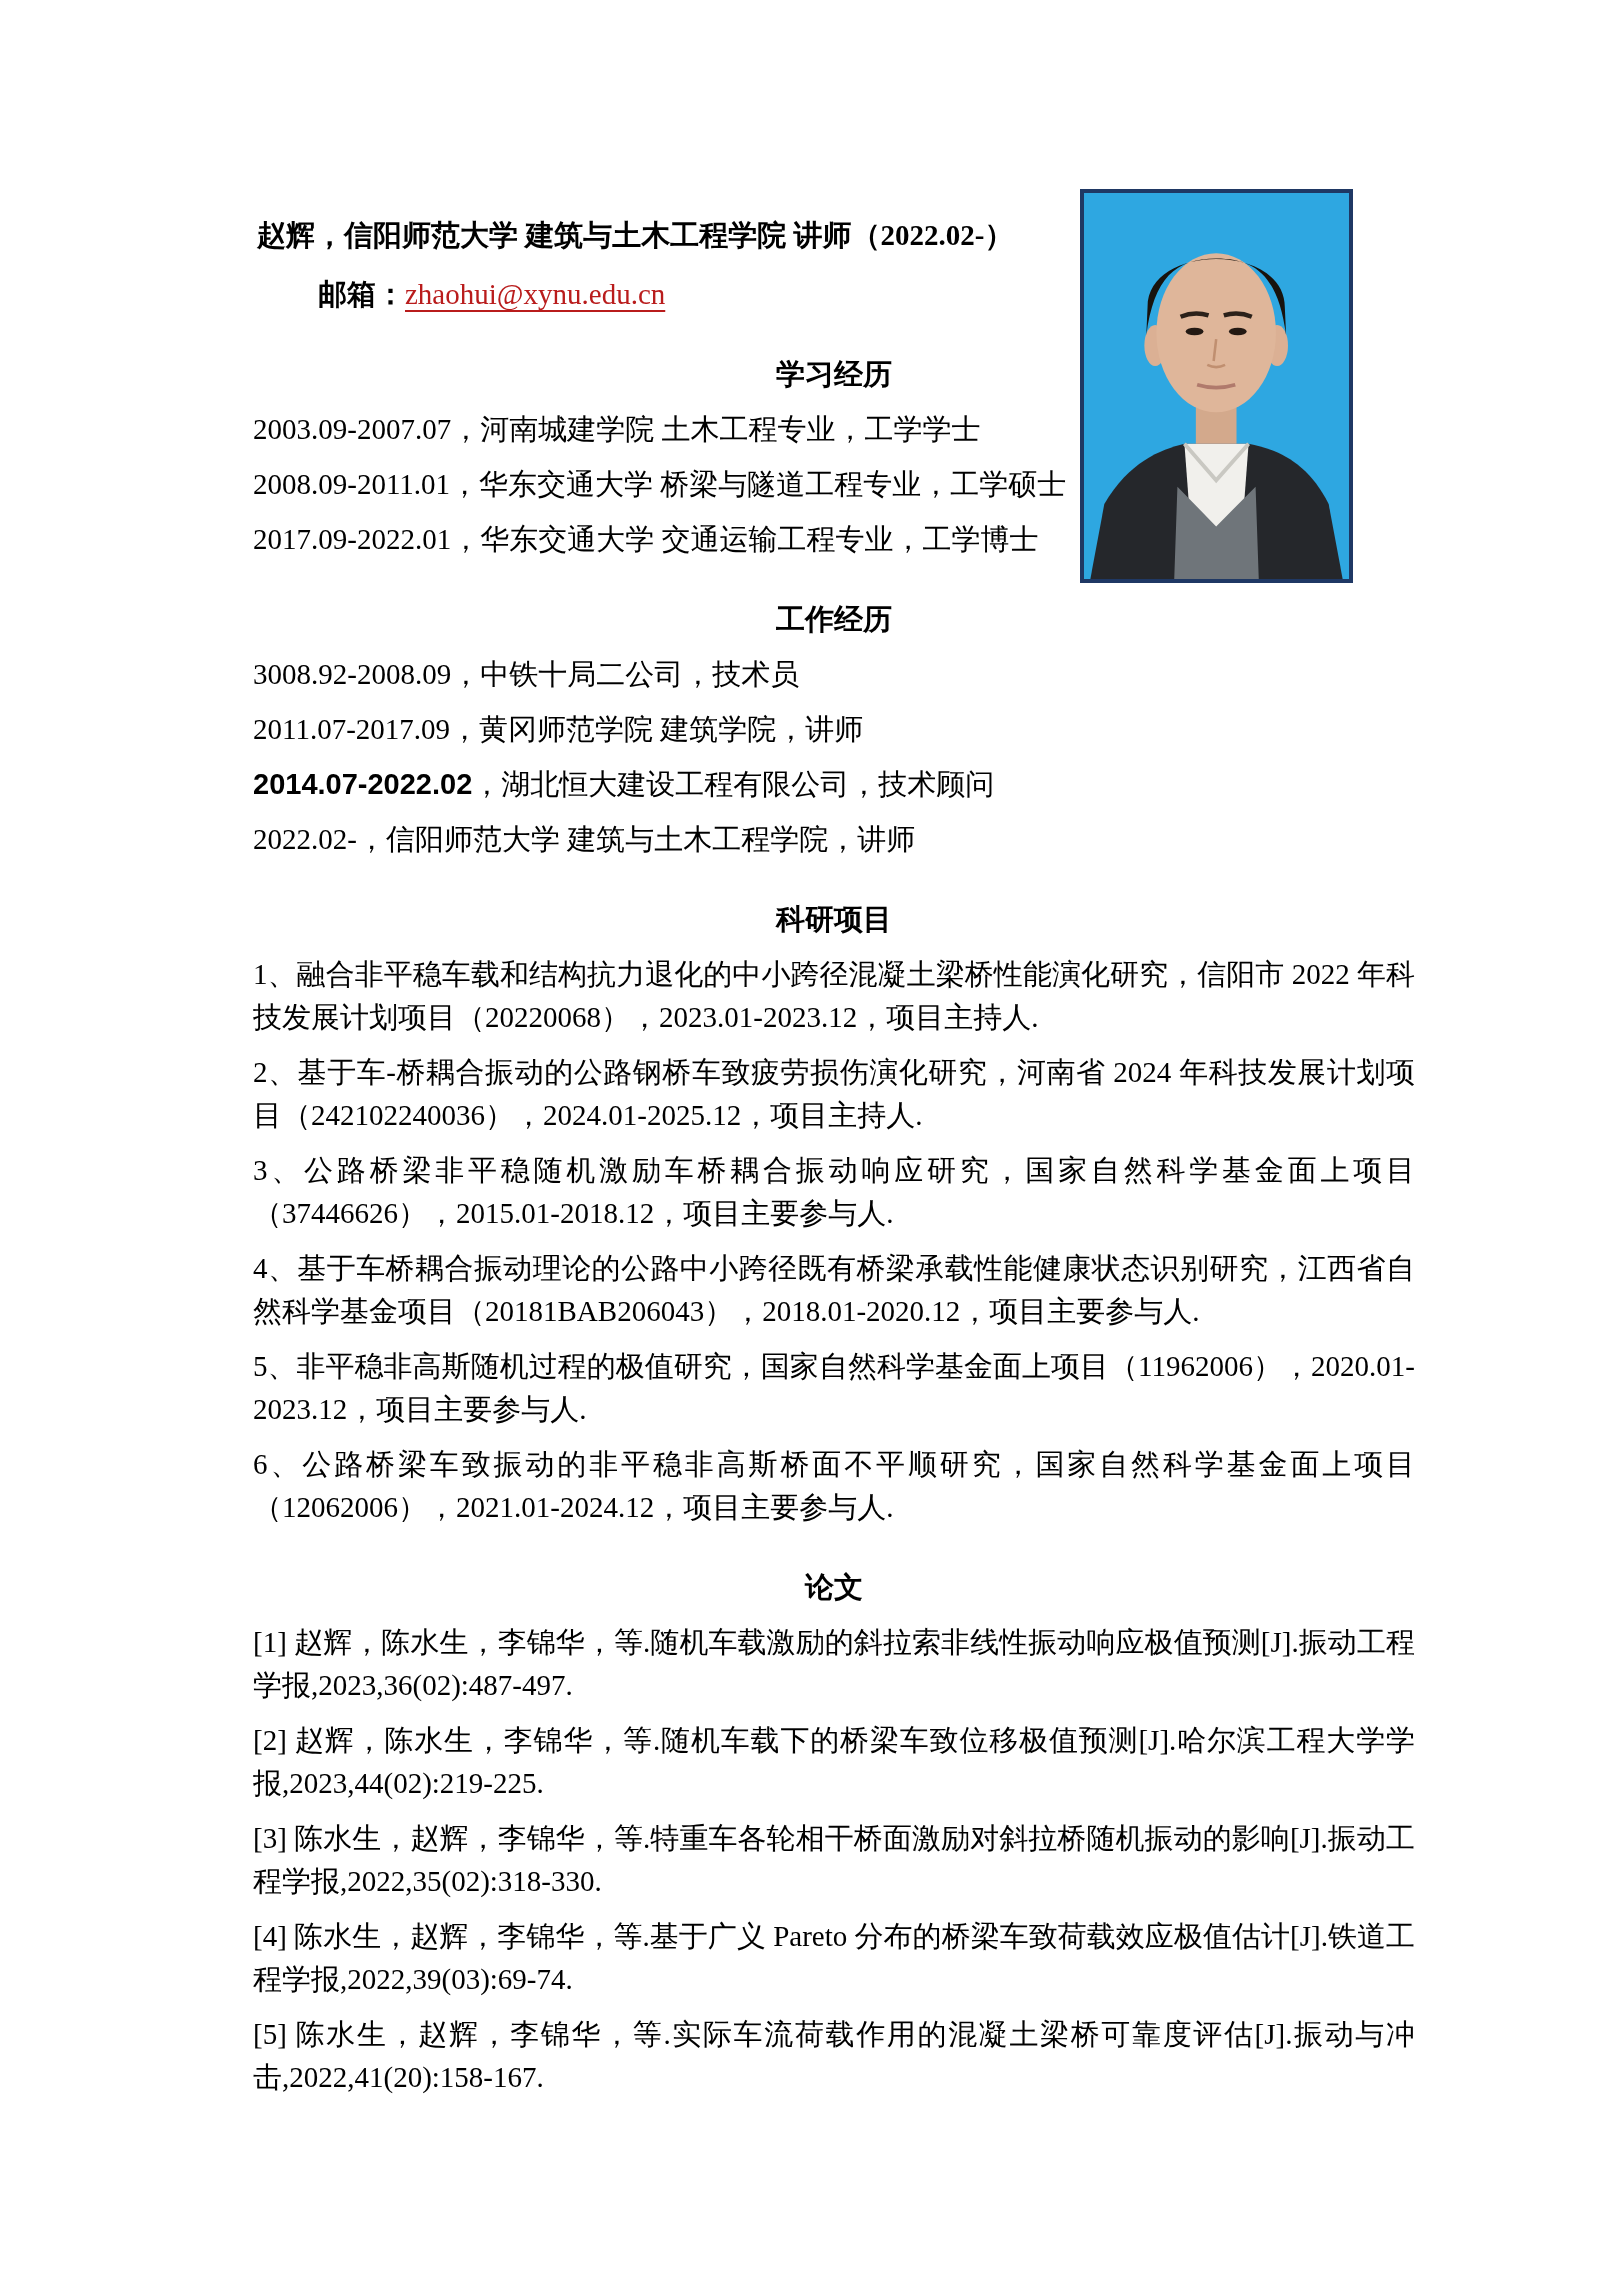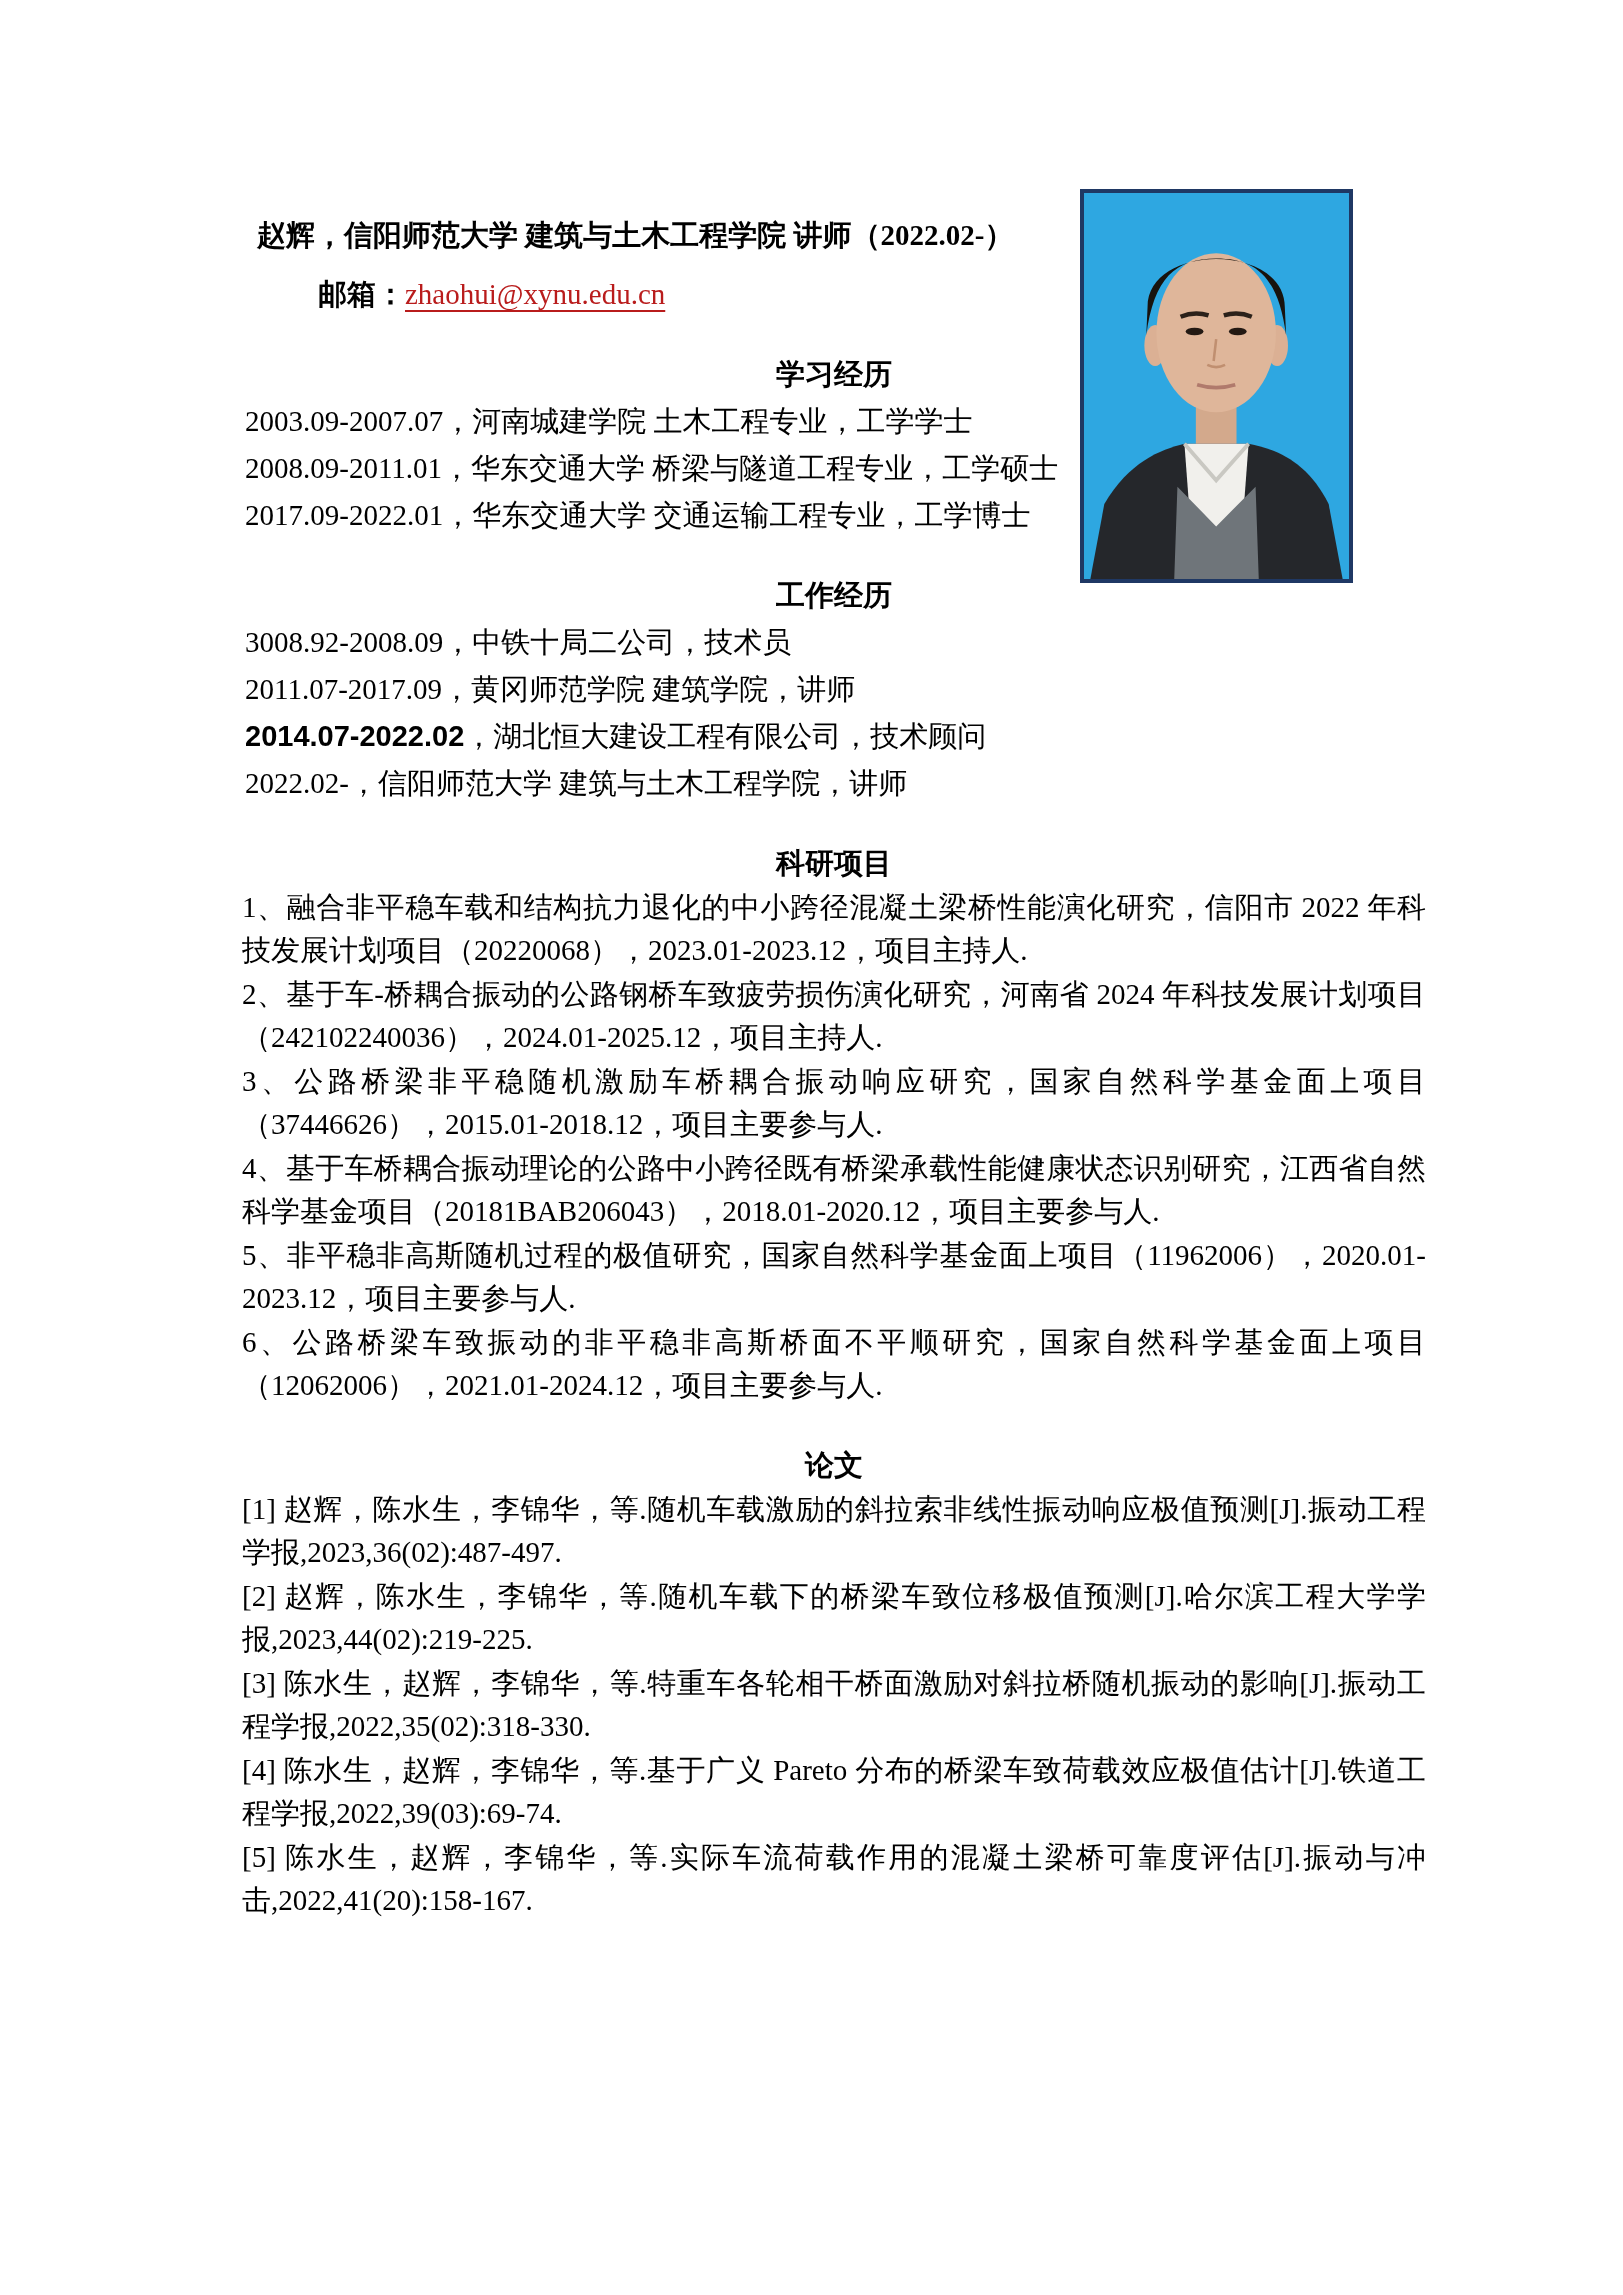--- a/index.html
+++ b/index.html
@@ -32,22 +32,22 @@
     cursor:pointer;
   }
   h2.sec{
     font-size:29px;
     font-weight:bold;
     line-height:43px;
     margin:37px 0 0 0;
     padding:0;
     text-align:center;
   }
-  .line{margin:4px;}
-  .para{margin:1px;text-align:justify;}
+  .line{margin:12px;}
+  .para{margin:12px;text-align:justify;}
   .sans-bold{
     font-family:"Liberation Sans","DejaVu Sans",sans-serif;
     font-weight:bold;
   }
   .photo{
     position:absolute;
     left:1080px;
     top:189px;
     width:273px;
     height:394px;

